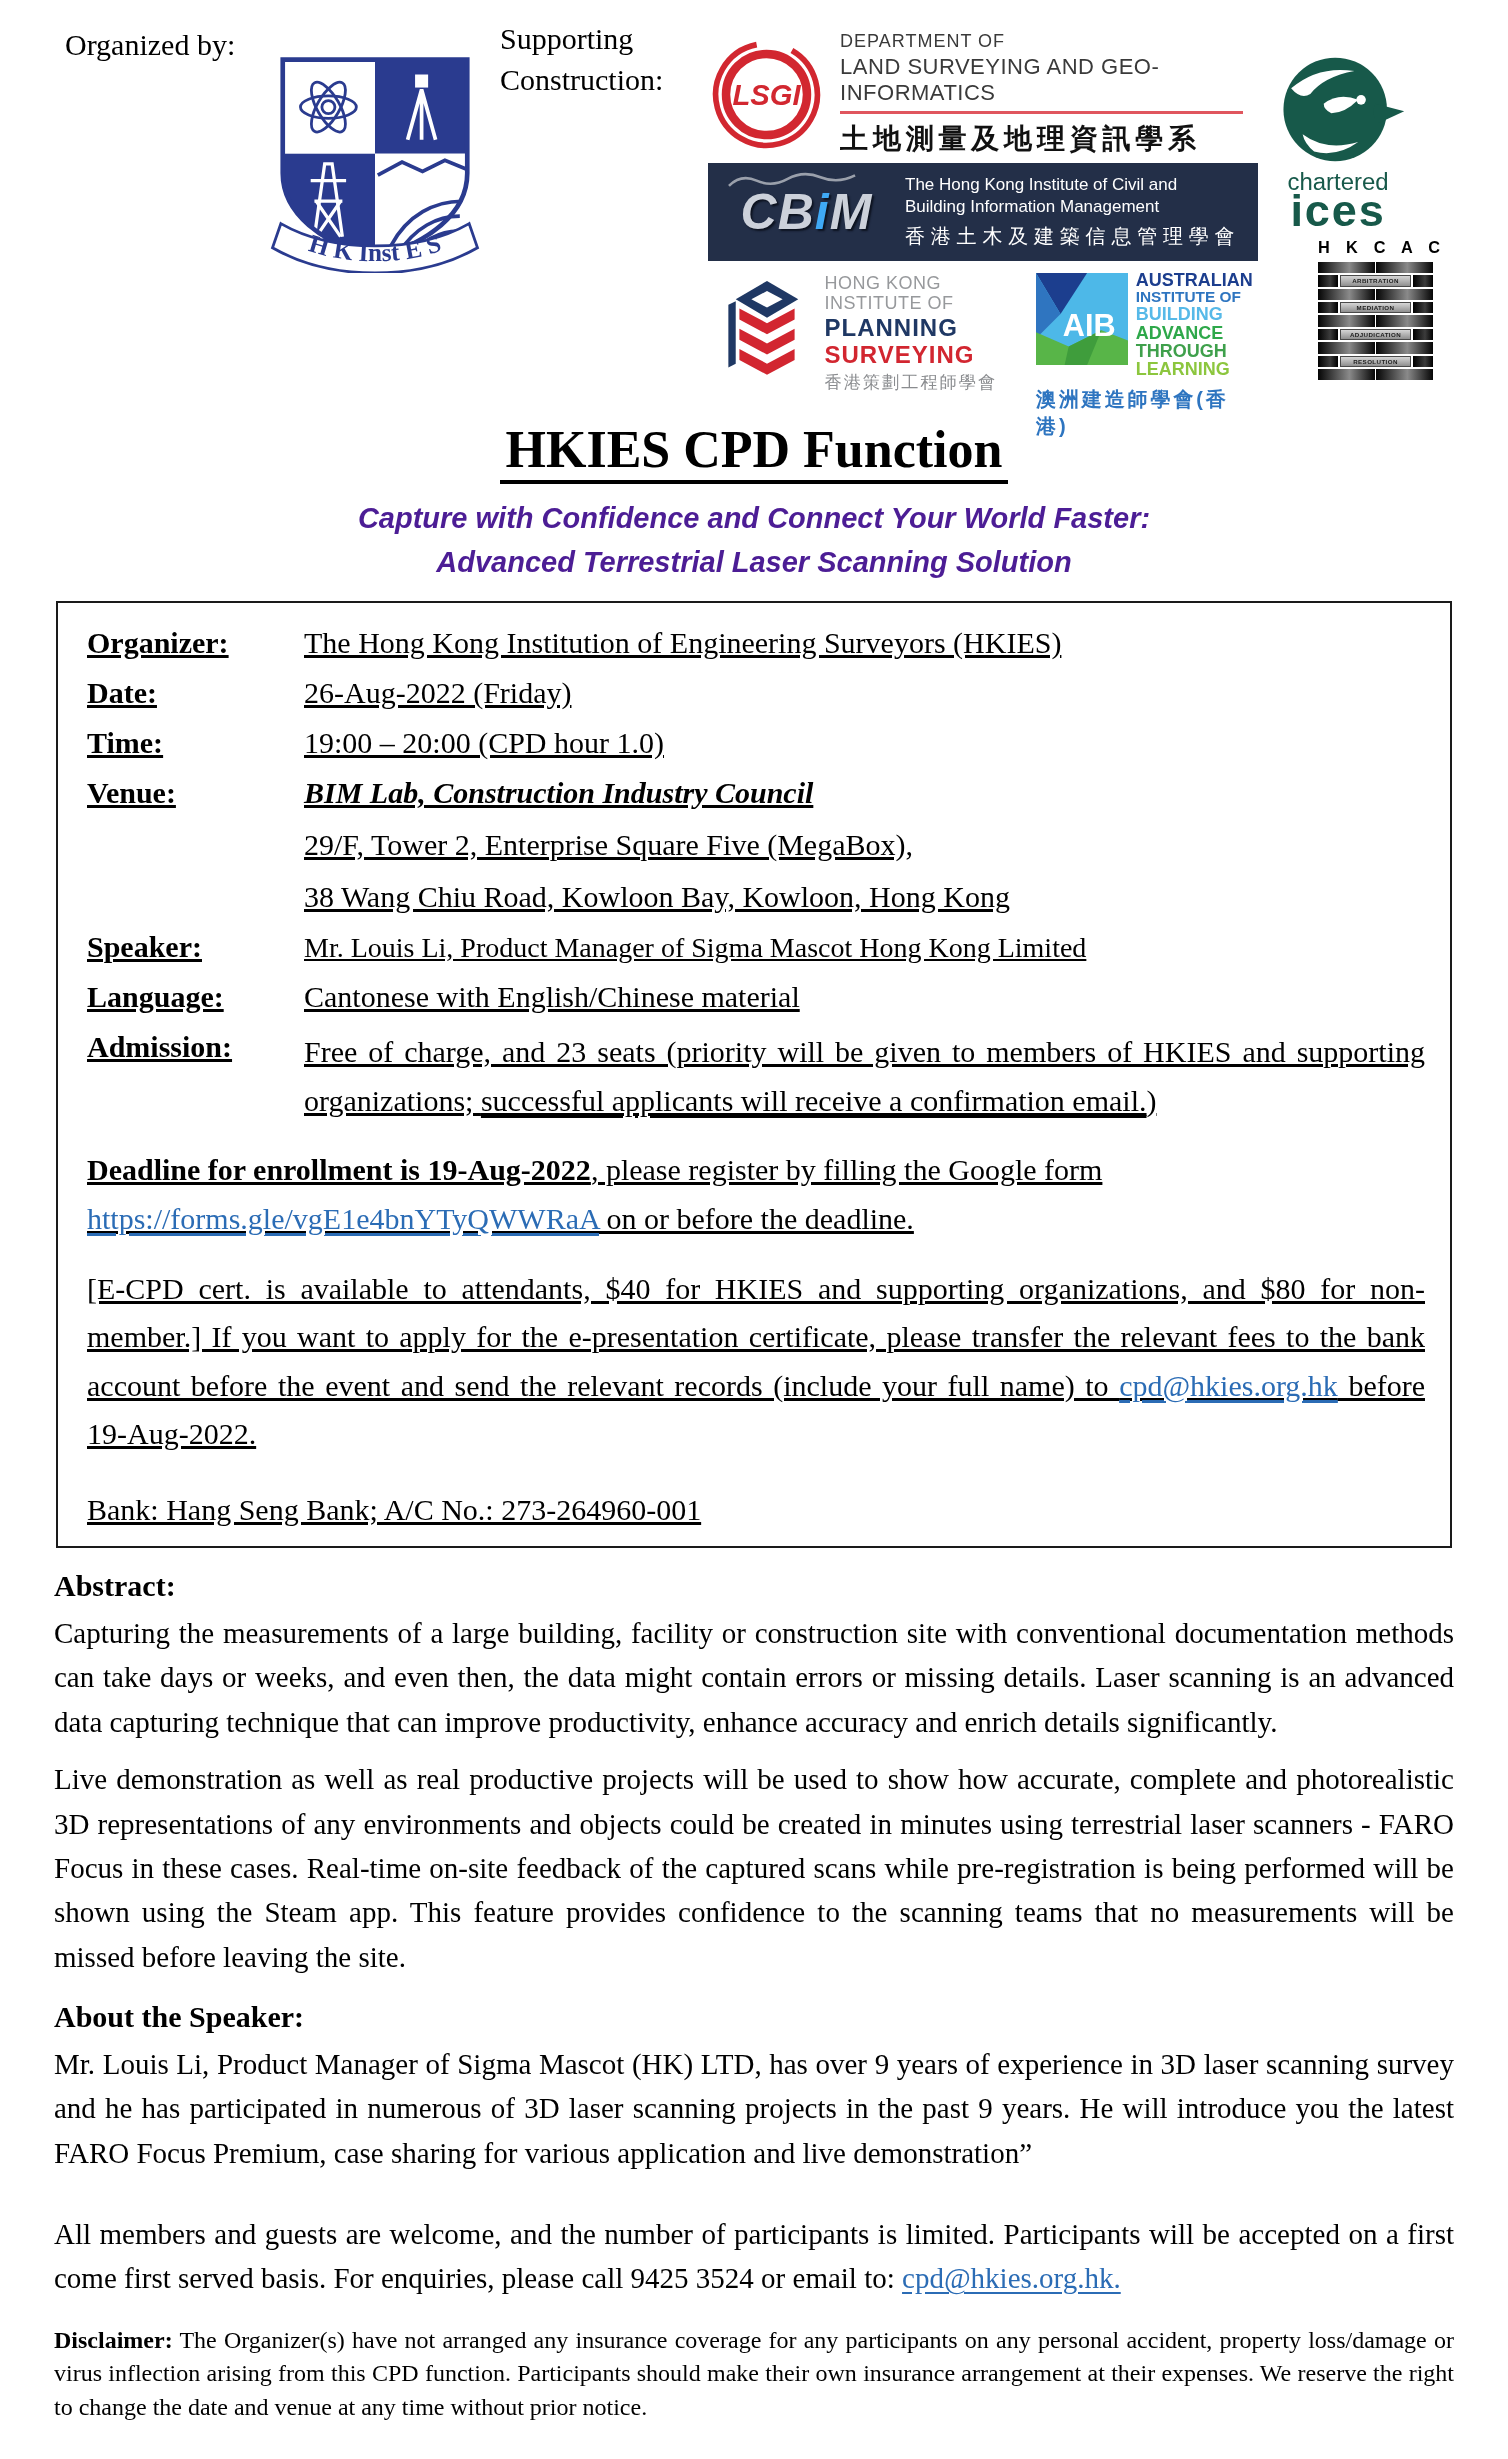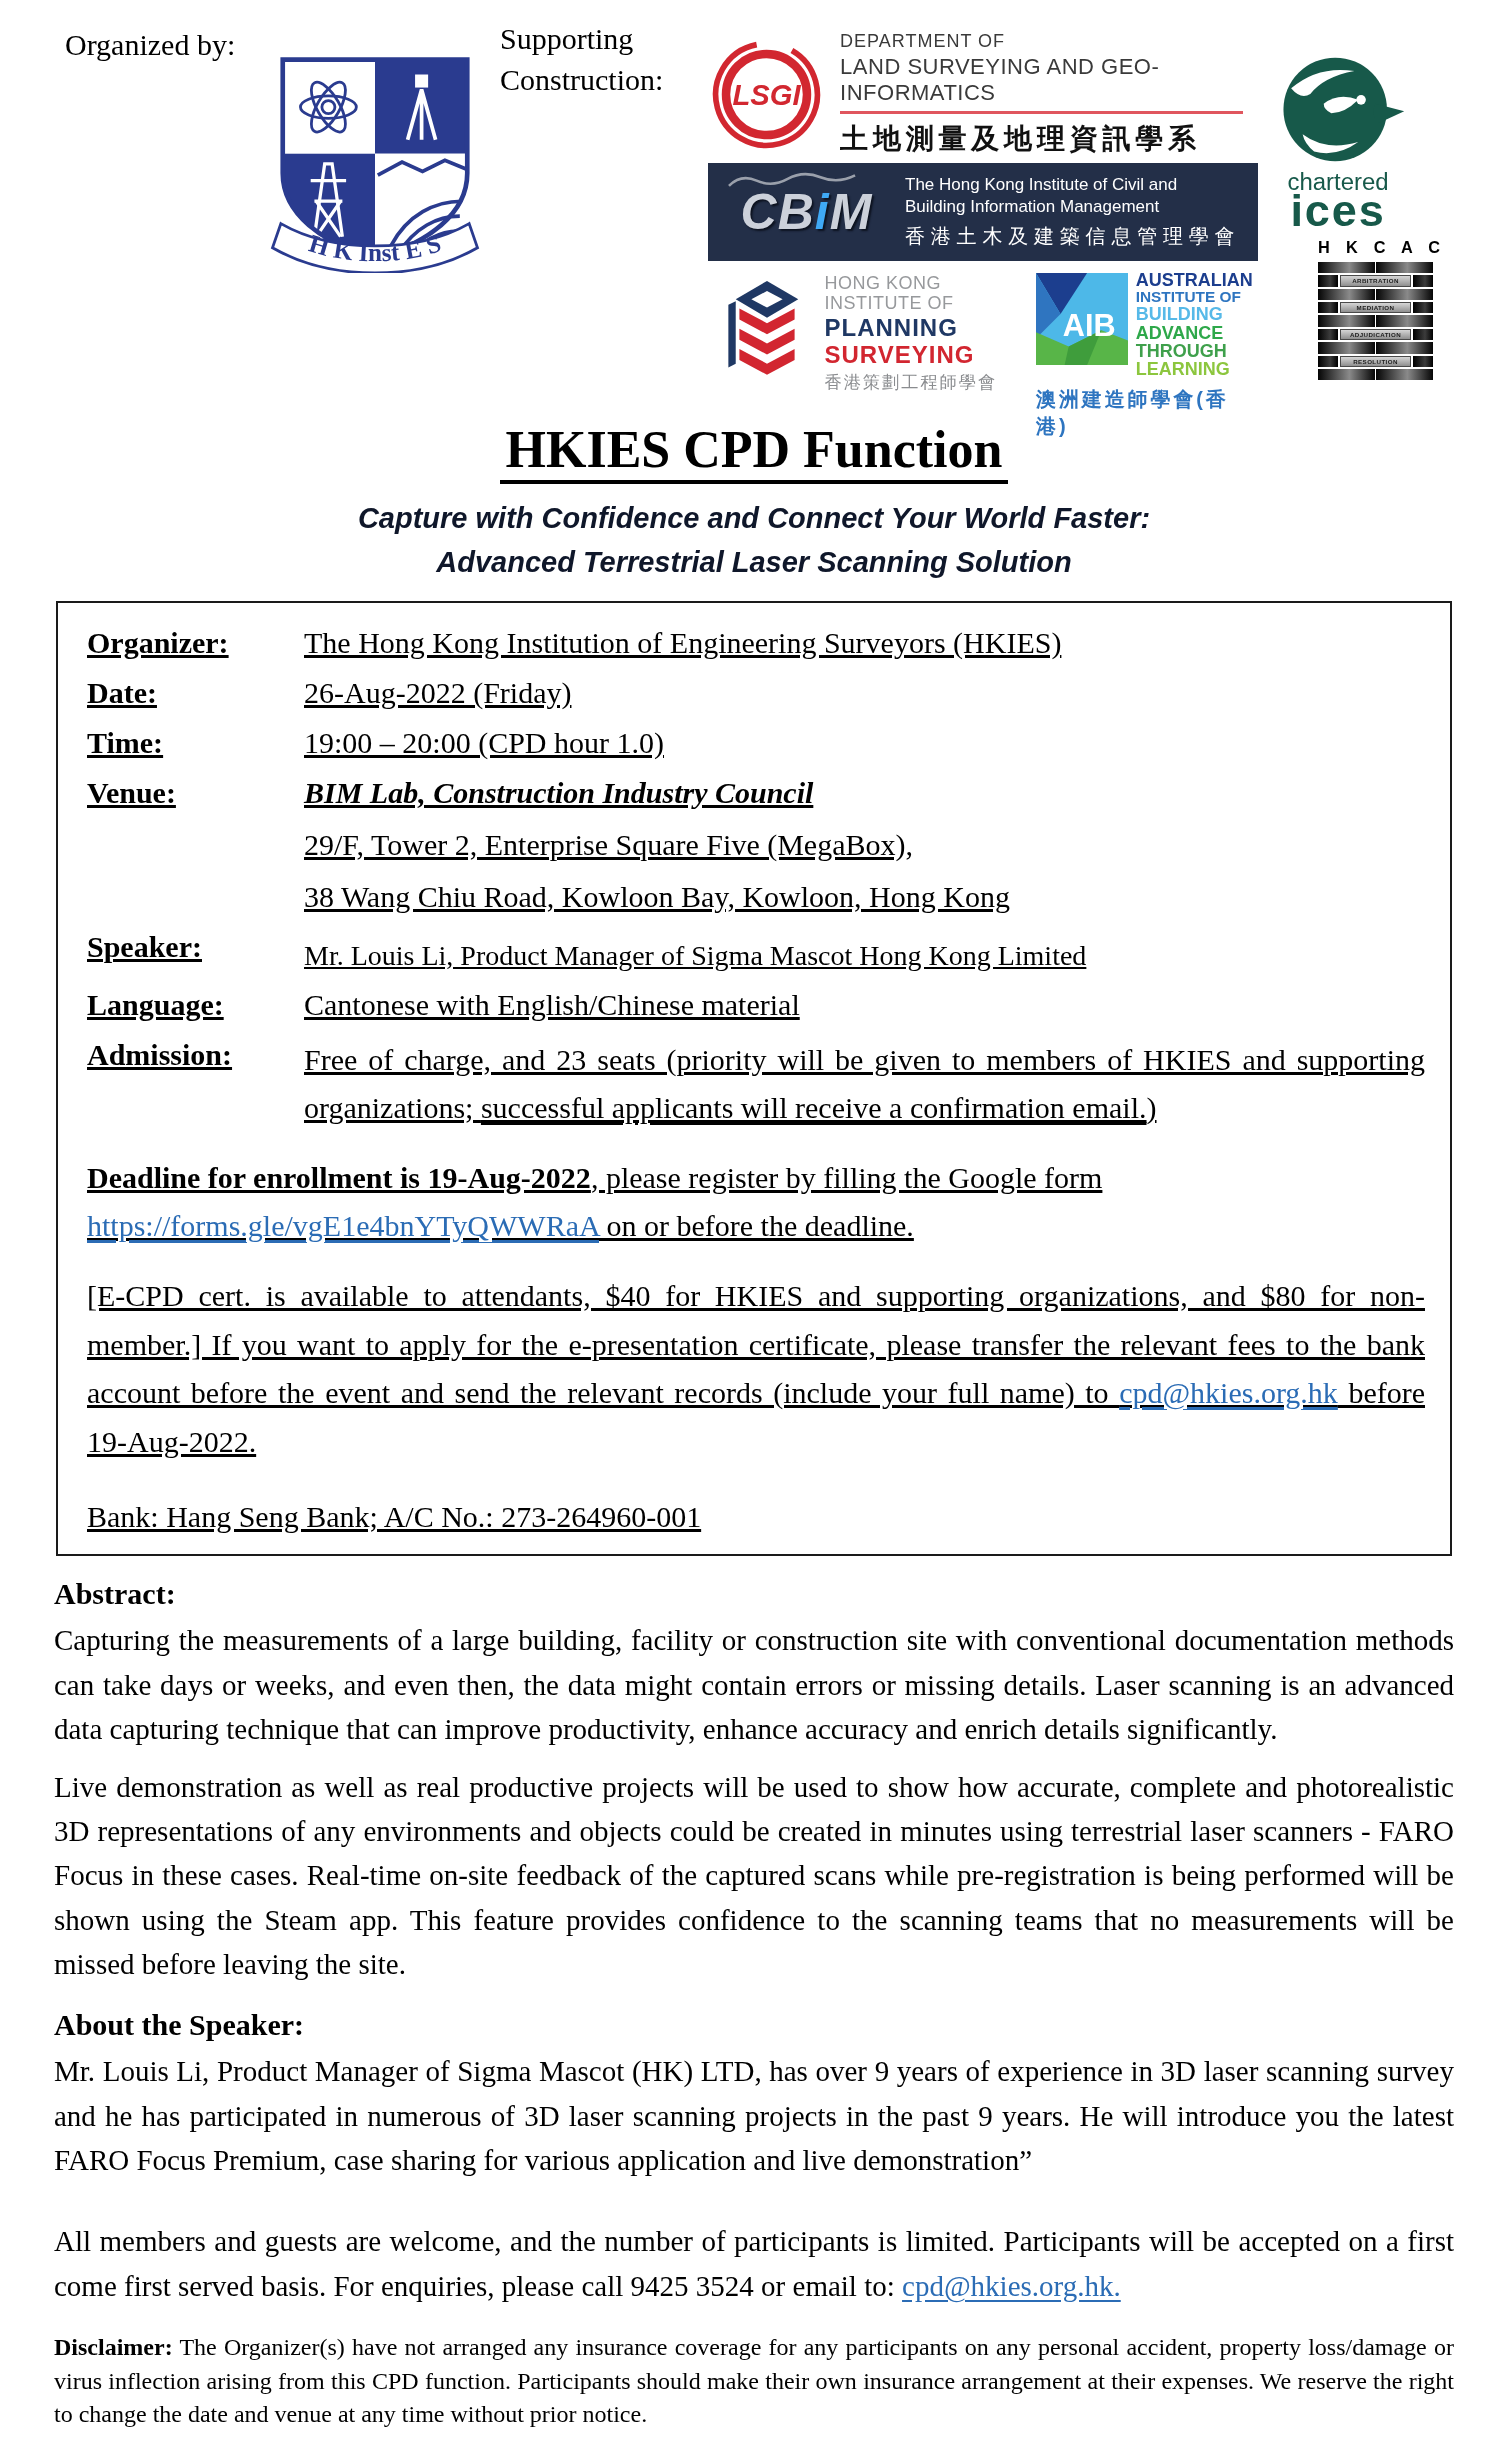--- a/index.html
+++ b/index.html
@@ -66,30 +66,30 @@
   .bseg.n{flex:.55;background:linear-gradient(90deg,#000,#3c3c3c 60%,#000);}
   .blabel{flex:1.9;background:linear-gradient(180deg,#d6d6d6,#8f8f8f);border:1px solid #4a4a4a;
           color:#1c1c1c;font-weight:bold;font-size:6.2px;display:flex;align-items:center;
           justify-content:center;letter-spacing:0.4px;white-space:nowrap;overflow:hidden;}
 
   
   .title-wrap{text-align:center;margin-top:7.7px;}
   .doc-title{display:inline-block;font-size:52px;font-weight:bold;line-height:1.1;
              border-bottom:4.8px solid #000;padding:0 5.8px 1.9px;}
   .subtitle{text-align:center;margin-top:13.4px;font-family:"Liberation Sans",sans-serif;
-            font-style:italic;font-weight:bold;font-size:29px;color:#0f172a;line-height:1.5;}
+            font-style:italic;font-weight:bold;font-size:29px;color:#4c1d95;line-height:1.5;}
 
   
   .box{margin:17.3px 56px 0;border:2.9px solid #1a1a1a;padding:21px 25px 13.4px 29px;font-size:30px;text-decoration:underline;}
   .drow{display:flex;margin-bottom:12.5px;line-height:1.25;}
   .dlabel{width:217px;flex:none;font-weight:bold;}
   .dvalue{flex:1;}
   .venue-name{font-weight:bold;font-style:italic;}
   .addr{margin-top:14.4px;}
-  .speaker-val{font-size:28px;padding-top:1.9px;margin-top:8px;}
+  .speaker-val{font-size:28px;padding-top:1.9px;}
   .adm .dvalue{text-align:justify;line-height:1.62;}
   .adm-u{text-decoration:underline;text-decoration-thickness:2.9px;text-underline-offset:3.8px;}
   .box-para{margin-top:21px;line-height:1.62;}
   .just{text-align:justify;}
   .bank-line{margin-top:31px;margin-bottom:3.8px;line-height:1.3;}
   .lnk{color:#2b6cb5;text-decoration:underline;text-underline-offset:3.8px;cursor:pointer;}
 
   
   .section{margin:0 54px;}
   .sec-h{font-size:30px;font-weight:bold;margin:21px 0 7.7px;}

